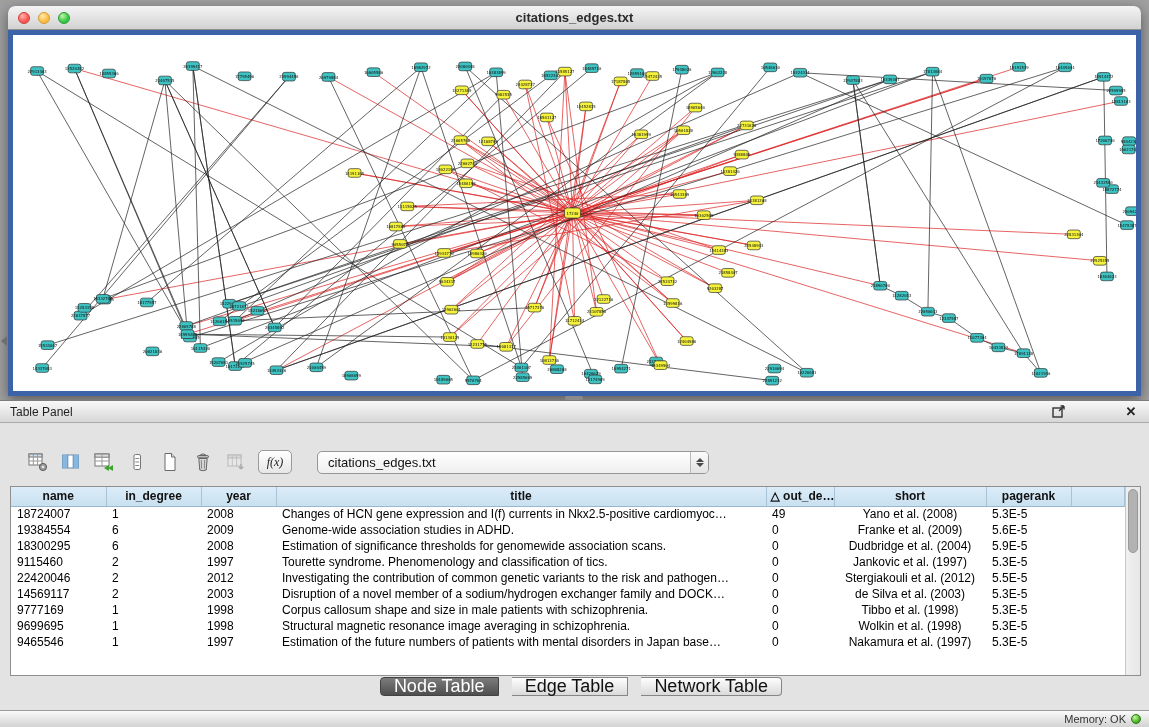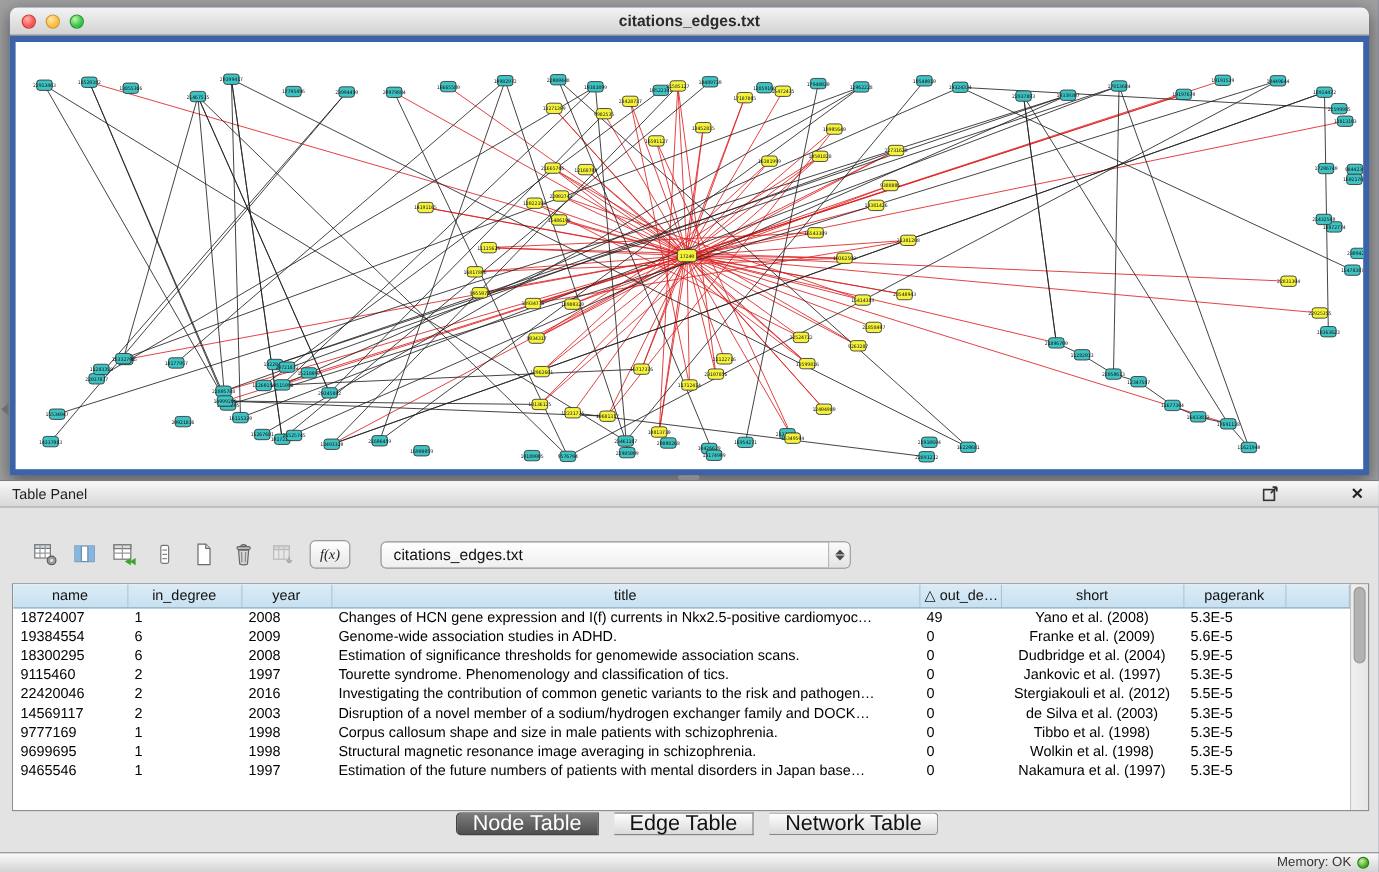--- a/index.html
+++ b/index.html
@@ -52,21 +52,21 @@
     display:flex; flex-direction:column; align-items:center; justify-content:center; gap:1px;
     background:linear-gradient(#fbfbfb,#e3e3e3); }
   .arr-up { width:0; height:0; border-left:4px solid transparent; border-right:4px solid transparent; border-bottom:4px solid #4a4a4a; }
   .arr-dn { width:0; height:0; border-left:4px solid transparent; border-right:4px solid transparent; border-top:4px solid #4a4a4a; }
 
   .table-area { position:absolute; left:10px; right:8px; top:85px; height:190px;
     border:1px solid #8f8f8f; background:#fff; }
   .tbl-wrap { position:absolute; left:0; top:0; right:15px; bottom:0; overflow:hidden; background:#fff; }
   table { width:100%; border-collapse:collapse; table-layout:fixed; }
   th { height:19px; background:linear-gradient(#dcecf8,#c8e0f0); border-right:1px solid #a9c4d6;
-    border-bottom:1px solid #9ab7cc; font-size:12px; font-weight:normal; color:#111;
+    border-bottom:1px solid #9ab7cc; font-size:12px; font-weight:bold; color:#111;
     white-space:nowrap; overflow:hidden; padding:0 4px; }
   td { height:16px; font-size:12px; color:#000; padding:0 6px; white-space:nowrap; overflow:hidden; }
   td.c5 { text-align:center; }
   .vscroll { position:absolute; right:0; top:0; bottom:0; width:15px;
     background:linear-gradient(90deg,#f0f0f0,#e7e7e7); border-left:1px solid #c6c6c6; }
   .vthumb { position:absolute; left:2px; top:2px; width:10px; height:64px; background:#b2b2b2;
     border:1px solid #999; border-radius:6px; }
 
   .tabs { position:absolute; left:0; right:0; top:276px; display:flex; justify-content:center; }
   .tab { height:19px; padding:0 13px; font-size:18px; display:flex; align-items:center;
@@ -672,21 +672,21 @@
                 <td class="c2">1997</td>
                 <td class="c3">Tourette syndrome. Phenomenology and classification of tics.</td>
                 <td class="c4">0</td>
                 <td class="c5">Jankovic et al. (1997)</td>
                 <td class="c6">5.3E-5</td>
                 <td></td>
               </tr>
               <tr>
                 <td class="c0">22420046</td>
                 <td class="c1">2</td>
-                <td class="c2">2016</td>
+                <td class="c2">2012</td>
                 <td class="c3">Investigating the contribution of common genetic variants to the risk and pathogen…</td>
                 <td class="c4">0</td>
                 <td class="c5">Stergiakouli et al. (2012)</td>
                 <td class="c6">5.5E-5</td>
                 <td></td>
               </tr>
               <tr>
                 <td class="c0">14569117</td>
                 <td class="c1">2</td>
                 <td class="c2">2003</td>

